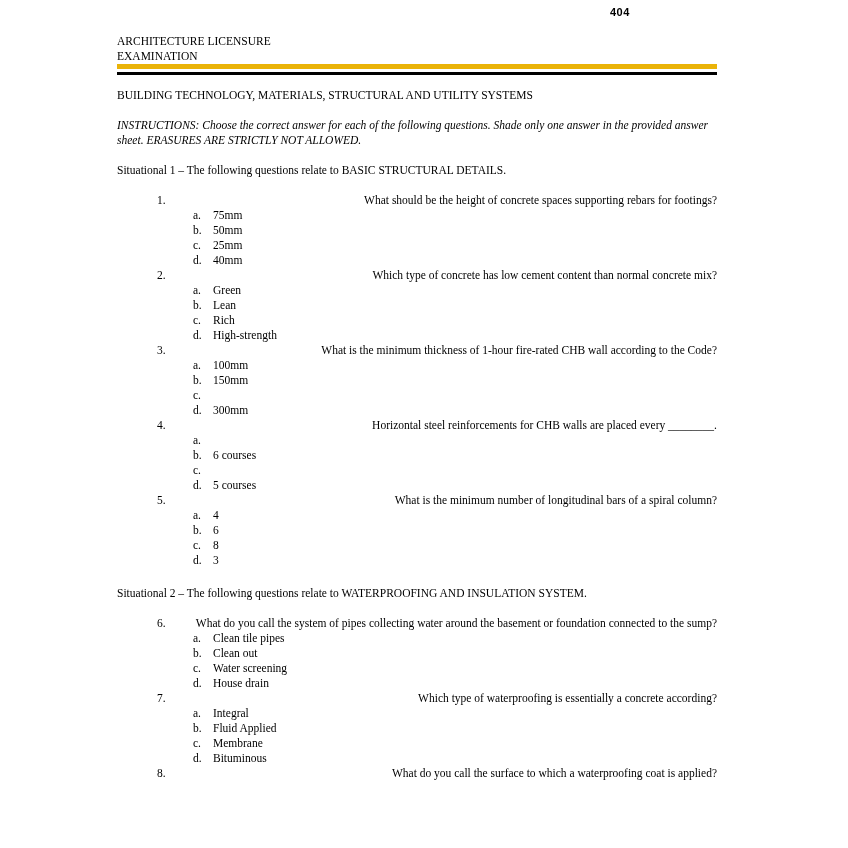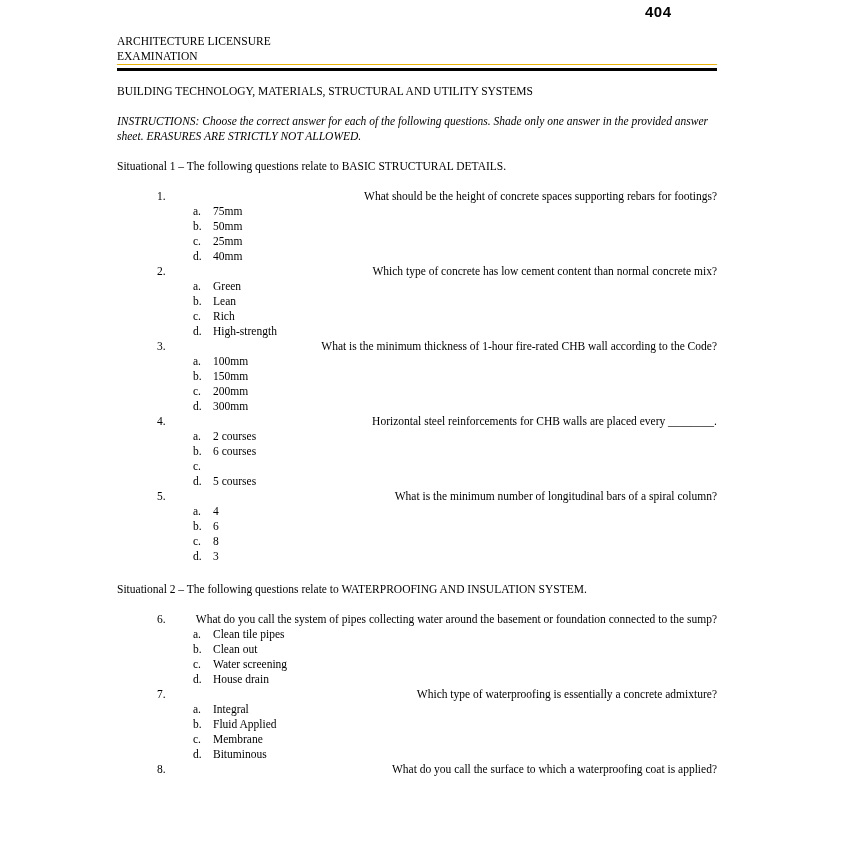--- a/index.html
+++ b/index.html
@@ -10,36 +10,36 @@
     background: #ffffff;
     color: #000000;
     font-family: "Liberation Serif", serif;
     font-size: 11.5px;
     line-height: 15px;
     overflow: hidden;
   }
   .page-number {
     position: absolute;
     top: 3px;
-    left: 645px;
+    left: 610px;
     font-family: "Liberation Sans", sans-serif;
     font-weight: bold;
-    font-size: 15px;
+    font-size: 11px;
     line-height: 18px;
     letter-spacing: 0.5px;
   }
   .content {
     position: absolute;
     left: 117px;
     top: 0;
     width: 600px;
   }
   .header-block {
     margin-top: 34px;
-    border-bottom: 1px solid #eab308;
+    border-bottom: 5px solid #eab308;
   }
   .thick-rule {
     height: 3px;
     background: #000;
     margin-top: 3px;
   }
   .subject-title { margin-top: 13px; }
   .instructions  { margin-top: 15px; font-style: italic; }
   .section-title { margin-top: 15px; }
   .section-title.sec2 { margin-top: 18px; }
@@ -135,36 +135,34 @@
         <div class="opt-row">
           <span class="opt-letter">a.</span>
           <span class="opt-text">100mm</span>
         </div>
         <div class="opt-row">
           <span class="opt-letter">b.</span>
           <span class="opt-text answer">150mm</span>
         </div>
         <div class="opt-row">
           <span class="opt-letter">c.</span>
-          <span class="opt-text">200mm</span>
         </div>
         <div class="opt-row">
           <span class="opt-letter">d.</span>
           <span class="opt-text">300mm</span>
         </div>
       </div>
 
       <div class="question">
         <div class="q-row">
           <span class="q-num">4.</span>
           <span class="q-text">Horizontal steel reinforcements for CHB walls are placed every ________.</span>
         </div>
         <div class="opt-row">
           <span class="opt-letter">a.</span>
-          <span class="opt-text">2 courses</span>
         </div>
         <div class="opt-row">
           <span class="opt-letter">b.</span>
           <span class="opt-text answer">6 courses</span>
         </div>
         <div class="opt-row">
           <span class="opt-letter">c.</span>
         </div>
         <div class="opt-row">
           <span class="opt-letter">d.</span>
@@ -220,21 +218,21 @@
         </div>
         <div class="opt-row">
           <span class="opt-letter">d.</span>
           <span class="opt-text">House drain</span>
         </div>
       </div>
 
       <div class="question">
         <div class="q-row">
           <span class="q-num">7.</span>
-          <span class="q-text">Which type of waterproofing is essentially a concrete admixture?</span>
+          <span class="q-text">Which type of waterproofing is essentially a concrete according?</span>
         </div>
         <div class="opt-row">
           <span class="opt-letter">a.</span>
           <span class="opt-text answer">Integral</span>
         </div>
         <div class="opt-row">
           <span class="opt-letter">b.</span>
           <span class="opt-text">Fluid Applied</span>
         </div>
         <div class="opt-row">

